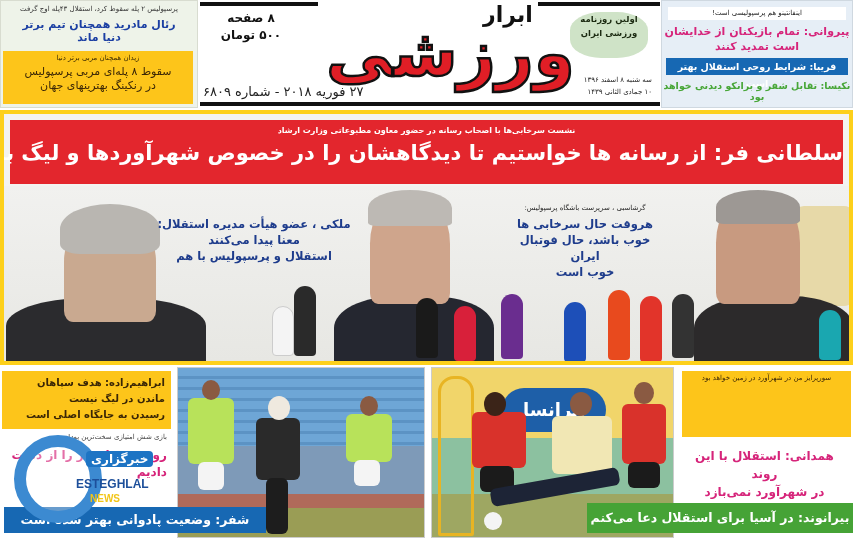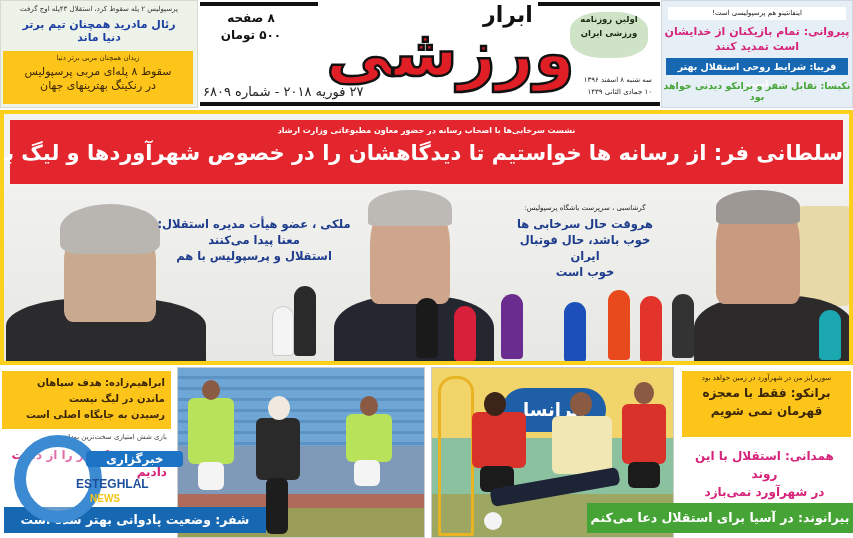--- a/index.html
+++ b/index.html
@@ -83,21 +83,21 @@
   .quote-right .q { font-size: 11.5px; font-weight: bold; color: #1e3c8c; line-height: 16px; }
 
   
   .bottom-left { position: absolute; left: 0; top: 367px; width: 173px; height: 171px; background: #fff; }
   .bl-yellow { position: absolute; left: 2px; right: 2px; top: 4px; height: 58px; background: #fdc51a; }
   .bl-yellow .head { font-size: 10px; font-weight: bold; color: #3a2606; text-align: right; padding: 4px 6px 0 4px; line-height: 16px; }
   .bl-kicker { position: absolute; right: 6px; top: 66px; font-size: 7px; color: #444; }
   .bl-pink { position: absolute; right: 6px; top: 80px; width: 165px; font-size: 12px; font-weight: bold; color: #d6247a; line-height: 17px; text-align: right; }
   .watermark { position: absolute; left: 14px; top: 435px; width: 130px; height: 90px; pointer-events: none; }
   .wm-ring { position: absolute; left: 0; top: 0; width: 88px; height: 88px; border-radius: 50%; border: 12px solid #3c8ad1; background: rgba(255,255,255,0.35); }
-  .wm-label { position: absolute; left: 72px; top: 16px; background: #1d74c4; color: #fff; font-size: 12px; font-weight: bold; padding: 1px 20px; border-radius: 4px; }
+  .wm-label { position: absolute; left: 72px; top: 16px; background: #1d74c4; color: #fff; font-size: 12px; font-weight: bold; padding: 1px 5px; border-radius: 4px; }
   .wm-esteghlal { position: absolute; left: 62px; top: 42px; font-size: 12px; font-weight: bold; color: #1d4f9a; font-family: "Liberation Sans", sans-serif; direction: ltr; }
   .wm-news { position: absolute; left: 76px; top: 58px; font-size: 10px; font-weight: bold; color: #f2c518; font-family: "Liberation Sans", sans-serif; direction: ltr; }
 
   .caption-blue { position: absolute; left: 4px; top: 507px; width: 262px; height: 26px; background: #1768b3; color: #fff; font-size: 12.5px; font-weight: bold; text-align: center; line-height: 26px; white-space: nowrap; overflow: hidden; }
   .caption-green { position: absolute; left: 587px; top: 503px; width: 266px; height: 30px; background: #46a336; color: #fff; font-size: 12.5px; font-weight: bold; text-align: center; line-height: 30px; white-space: nowrap; }
 
   .photo-mid { position: absolute; left: 177px; top: 367px; width: 248px; height: 171px; overflow: hidden; border: 1px solid #ccc; }
   .pm-stands { position: absolute; left: 0; top: 0; width: 100%; height: 85px; background: repeating-linear-gradient(180deg, #6ea6d6 0 8px, #5c93c4 8px 11px); }
   .pm-wall { position: absolute; left: 0; top: 78px; width: 100%; height: 48px; background: #7e9ab8; }
   .pm-track { position: absolute; left: 0; top: 126px; width: 100%; height: 14px; background: #b06a5a; }
@@ -252,24 +252,20 @@
   <div class="pm-player" style="left:58px;top:110px;width:130px;height:18px;background:#1d2436;transform:rotate(-10deg);"></div>
   <div class="pm-player" style="left:190px;top:36px;width:44px;height:60px;background:#d9322b;"></div>
   <div class="pm-player" style="left:202px;top:14px;width:20px;height:22px;background:#8a5a42;border-radius:50%;"></div>
   <div class="pm-player" style="left:196px;top:94px;width:32px;height:26px;background:#1b1b1b;"></div>
   <div class="pm-player" style="left:52px;top:144px;width:18px;height:18px;background:#f4f4f4;border-radius:50%;"></div>
 </div>
 
 <div class="bottom-right">
   <div class="br-yellow">
     <div class="kicker">سورپرایز من در شهرآورد در زمین خواهد بود</div>
-    <div class="head">
-      <div>برانکو: فقط با معجزه</div>
-      <div>قهرمان نمی شویم</div>
-    </div>
   </div>
   <div class="br-pink">
     <div>همدانی: استقلال با این روند</div>
     <div>در شهرآورد نمی‌بازد</div>
   </div>
 </div>
 
 <div class="caption-blue">شفر: وضعیت پادوانی بهتر شده است</div>
 <div class="caption-green">بیرانوند: در آسیا برای استقلال دعا می‌کنم</div>
 

